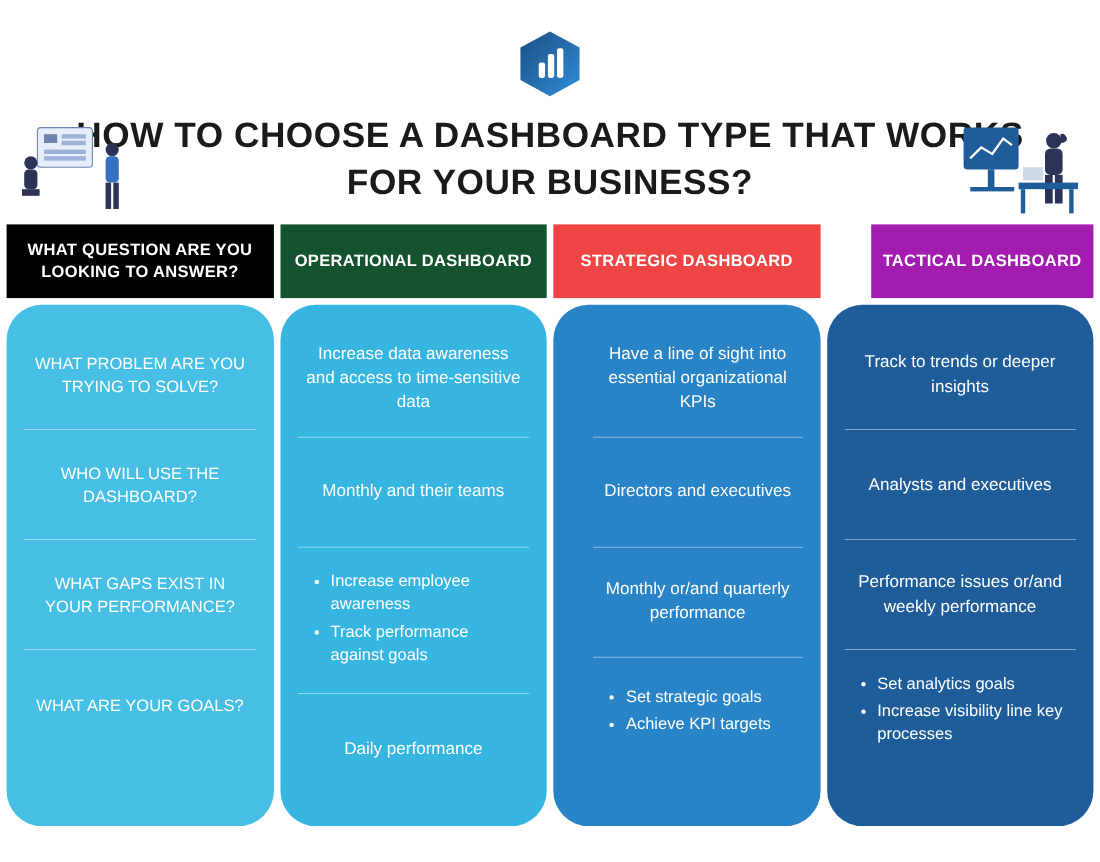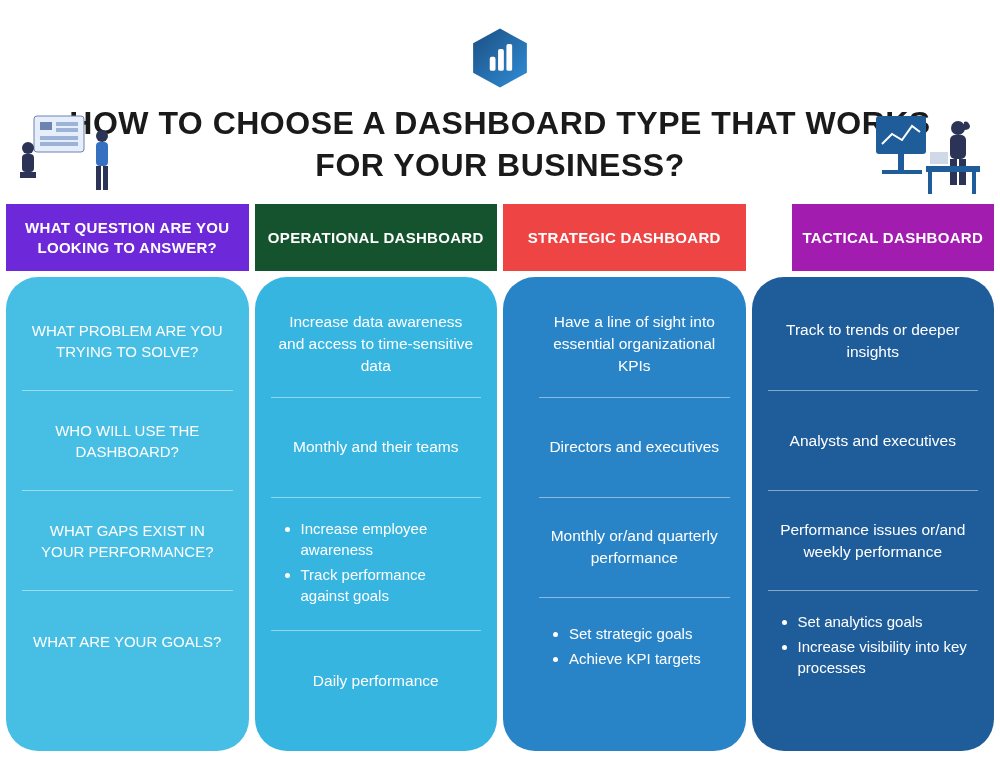--- a/index.html
+++ b/index.html
@@ -96,21 +96,21 @@
     .cell ul {
       text-align: left;
       list-style: disc;
       padding-left: 24px;
       font-size: 15px;
     }
     .cell ul li {
       margin-bottom: 4px;
     }
     
-    .c1h { background: #6d28d9; }
+    .c1h { background: #000000; }
     .c1b { background: #47bfe4; }
     .c2h { background: #14532d; }
     .c2b { background: #36b5e1; }
     .c3h { background: #ef4444; }
     .c3b { background: #2984c7; padding-left: 36px; }
     .c4h { background: #a21caf; margin-left: 40px; }
     .c4b { background: #1f5d9a; }
   </style>
 </head>
 <body>
@@ -202,18 +202,18 @@
     </div>
   </div>
 
   <div class="col-body c4b">
     <div class="cell">Track to trends or deeper insights</div>
     <div class="cell">Analysts and executives</div>
     <div class="cell">Performance issues or/and weekly performance</div>
     <div class="cell">
       <ul>
         <li>Set analytics goals</li>
-        <li>Increase visibility into key processes</li>
+        <li>Increase visibility line key processes</li>
       </ul>
     </div>
   </div>
 
 </div>
 
 </body></html>

